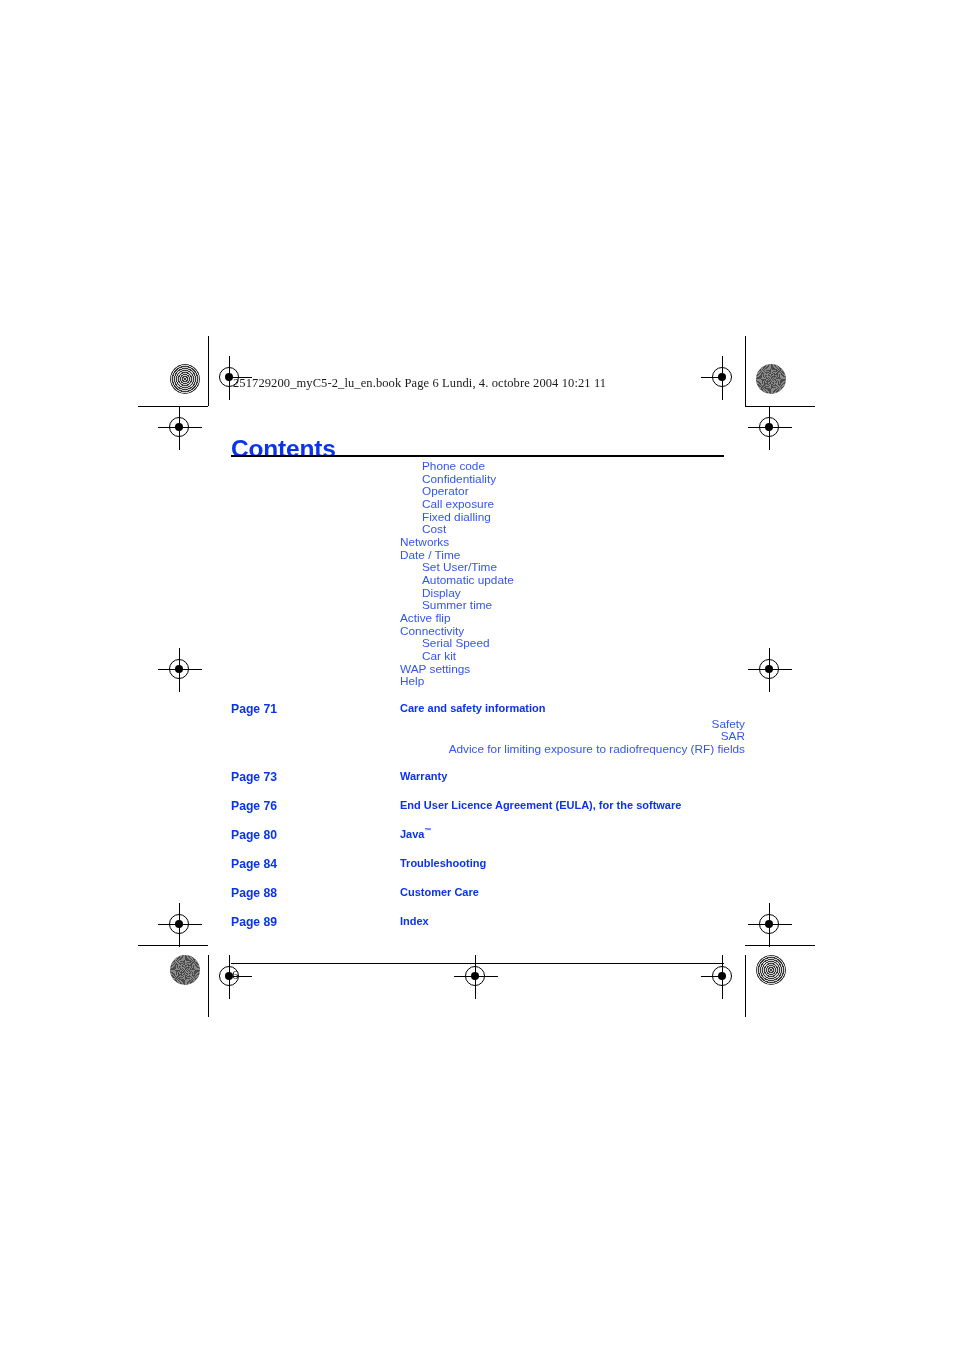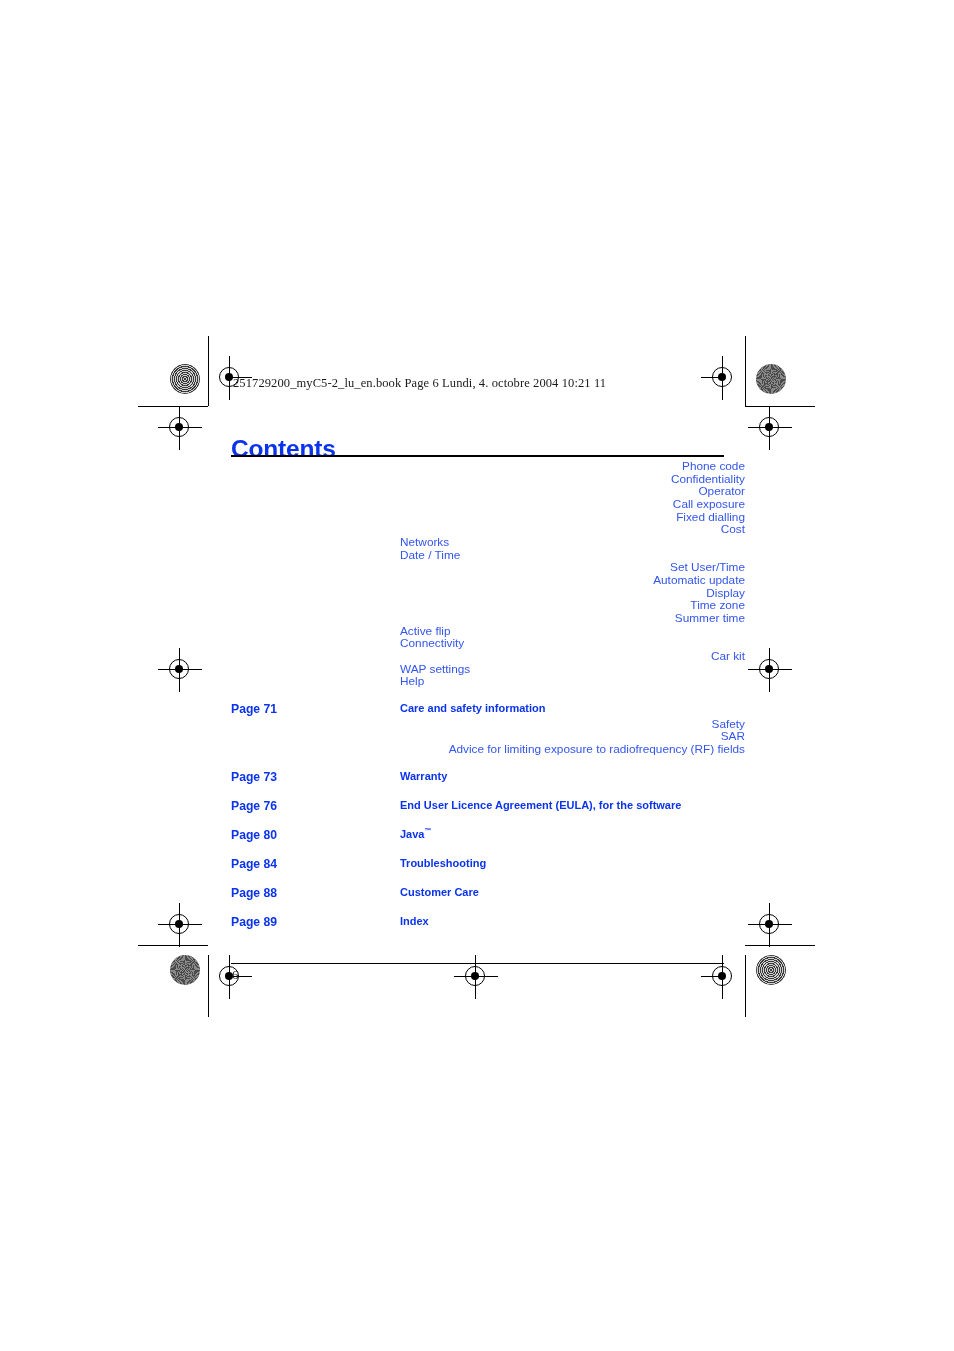--- a/index.html
+++ b/index.html
@@ -127,21 +127,21 @@
   }
 
   
   .toc-line {
     font-size: 11.8px;
     line-height: 12.65px;
     color: #3355ee;
     white-space: nowrap;
   }
   .lvl1 { padding-left: 192px; }
-  .lvl2 { padding-left: 214px; text-align: right; }
+  .lvl2 { padding-left: 214px; }
 
   
   .entry {
     position: relative;
     margin-top: 14px;
   }
   .entry-head {
     position: relative;
     height: 15px;
   }
@@ -292,24 +292,24 @@
         <div class="toc-line lvl2">Confidentiality</div>
         <div class="toc-line lvl2">Operator</div>
         <div class="toc-line lvl2">Call exposure</div>
         <div class="toc-line lvl2">Fixed dialling</div>
         <div class="toc-line lvl2">Cost</div>
         <div class="toc-line lvl1">Networks</div>
         <div class="toc-line lvl1">Date / Time</div>
         <div class="toc-line lvl2">Set User/Time</div>
         <div class="toc-line lvl2">Automatic update</div>
         <div class="toc-line lvl2">Display</div>
-        <div class="toc-line lvl2">Time zone</div>
         <div class="toc-line lvl2">Summer time</div>
         <div class="toc-line lvl1">Active flip</div>
         <div class="toc-line lvl1">Connectivity</div>
+        <div class="toc-line lvl2">Serial Speed</div>
         <div class="toc-line lvl2">Car kit</div>
         <div class="toc-line lvl1">WAP settings</div>
         <div class="toc-line lvl1">Help</div>
       </div>
     <div id="entry-list">
         <div class="entry">
           <div class="entry-head">
             <span class="pagenum">Page 71</span>
             <span class="entry-title">Care and safety information</span>
           </div>

